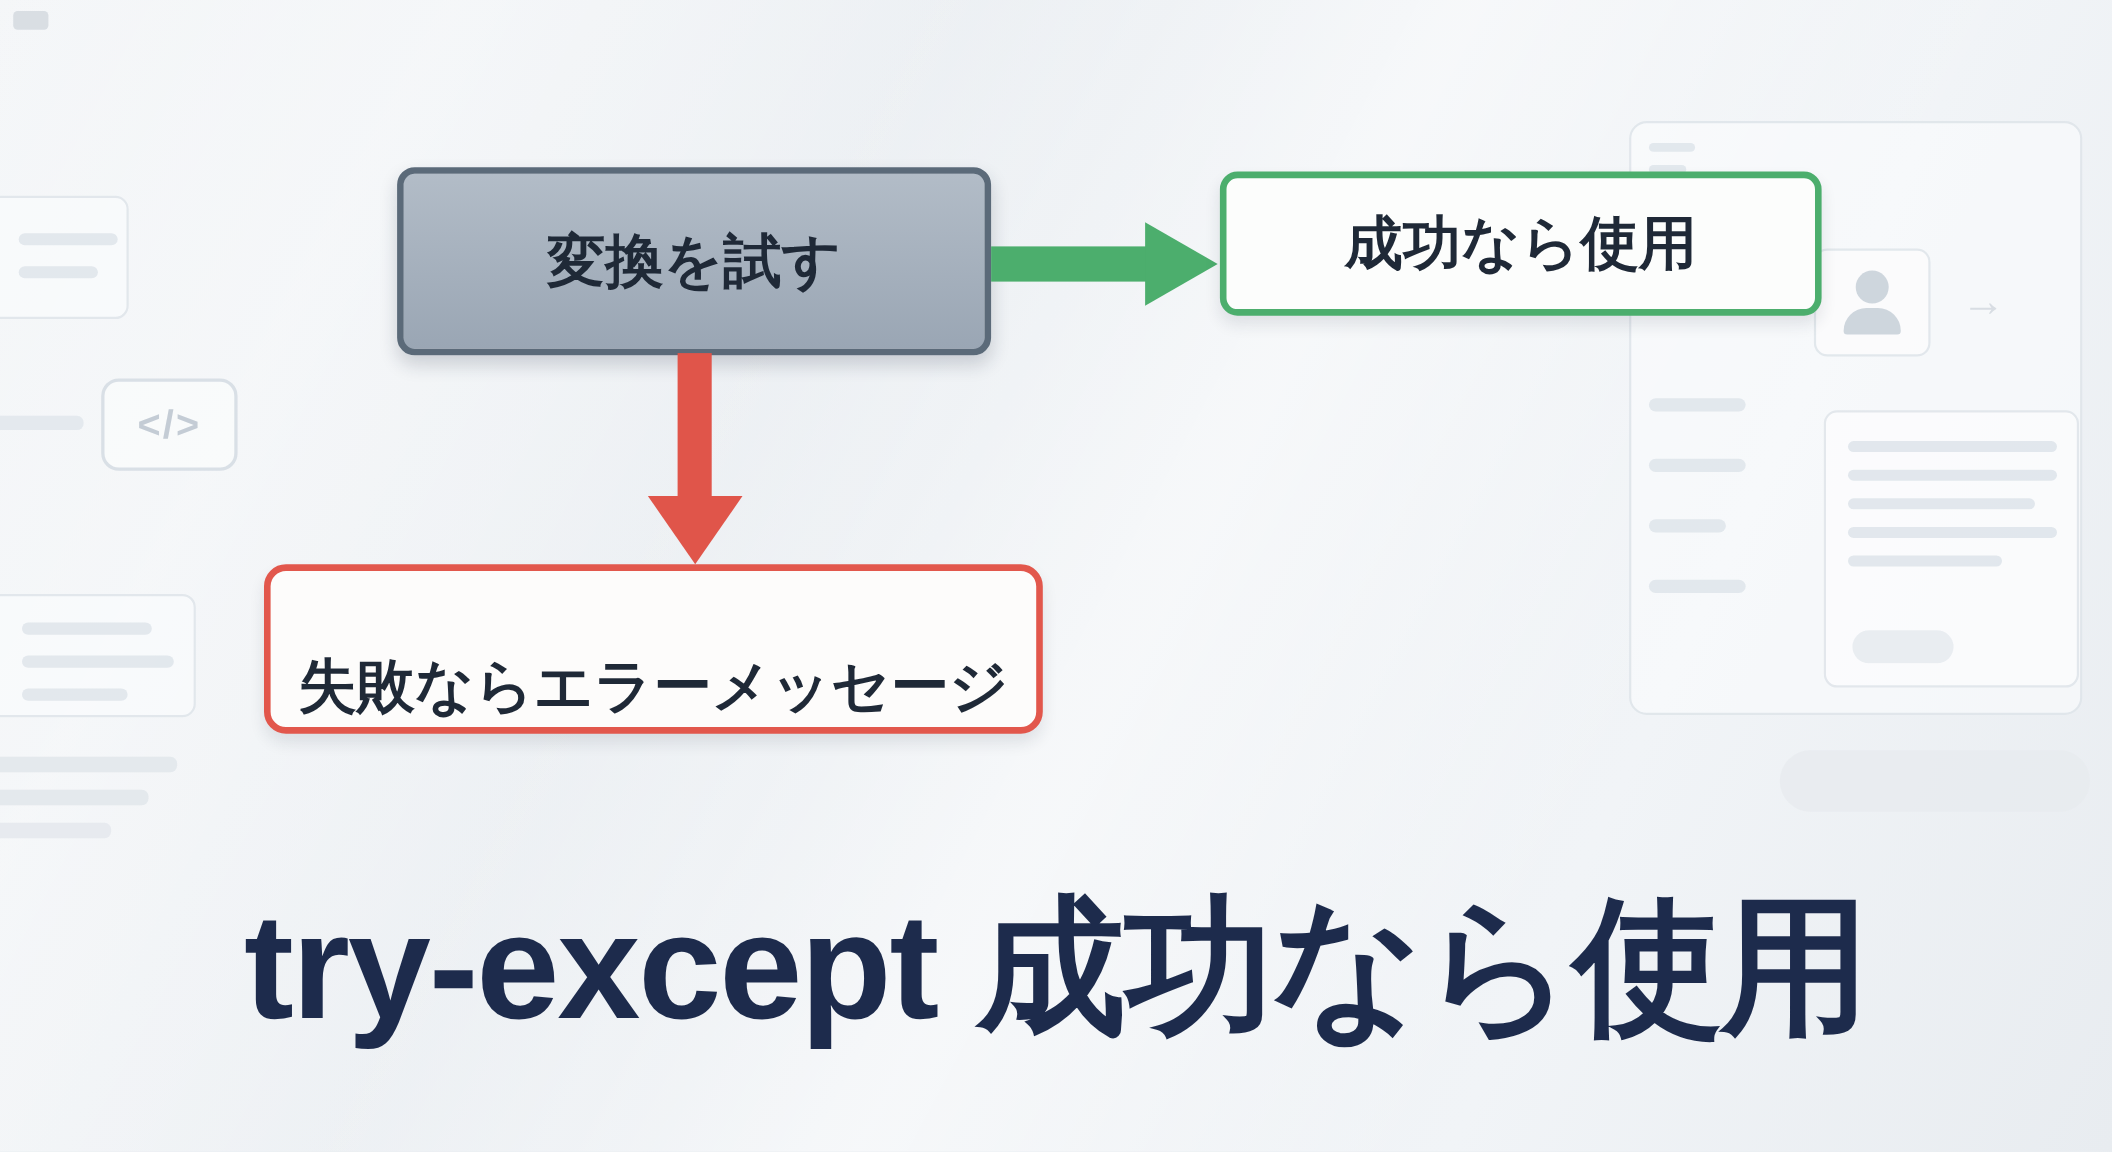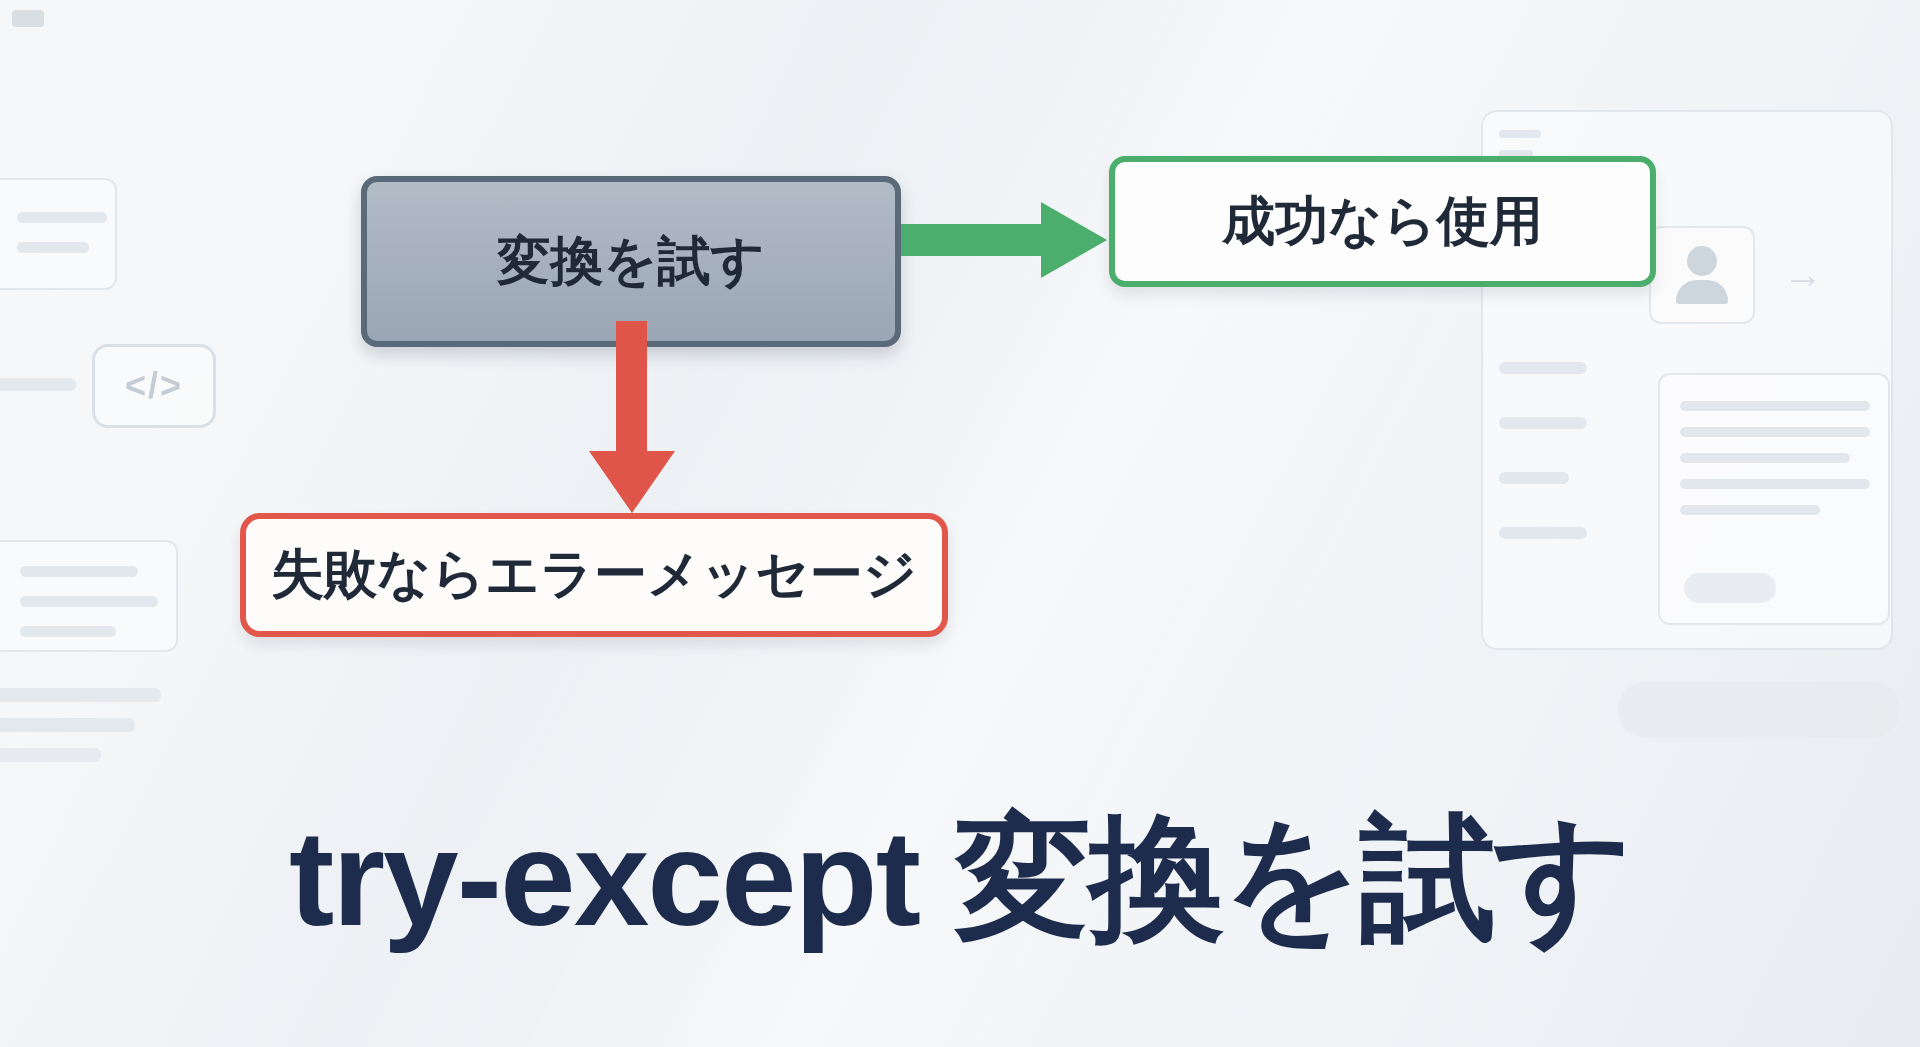--- a/index.html
+++ b/index.html
@@ -66,31 +66,31 @@
   .fbox {
     position:absolute; display:flex; align-items:center; justify-content:center;
     font-weight:bold; font-size:53px; color:var(--box-text,#1f2937);
     border-radius:16px; text-align:center;
   }
   .fbox-try {
     left:361px; top:152px; width:540px; height:171px;
     background:linear-gradient(180deg,var(--try-fill-top,#b2bcc7),var(--try-fill-bottom,#9aa6b4));
     border:6px solid var(--try-border,#5b6a79);
     box-shadow:0 8px 16px rgba(30,41,59,.18);
-    margin-top:24px;
   }
   .fbox-success {
     left:1109px; top:156px; width:547px; height:131px;
     background:#fcfdfc; border:6px solid var(--success-border,#4cae6d);
     box-shadow:0 8px 14px rgba(30,41,59,.10);
   }
   .fbox-failure {
-    left:240px; top:513px; width:708px; height:124px; border-radius:20px;
+    left:240px; top:513px; width:708px; height:154px; border-radius:20px;
     background:#fdfcfb; border:6px solid var(--failure-border,#e2574c);
     box-shadow:0 8px 14px rgba(30,41,59,.10);
+    align-items:flex-end;
   }
 
   .arrow-part { position:absolute; }
   .g-shaft { left:901px; top:224px; width:142px; height:32px; background:var(--green-arrow,#4cae6d); }
   .g-head  {
     left:1041px; top:202px; width:0; height:0;
     border-left:66px solid var(--green-arrow,#4cae6d);
     border-top:38px solid transparent; border-bottom:38px solid transparent;
   }
   .r-shaft { left:616px; top:321px; width:31px; height:132px; background:var(--red-arrow,#e0554a); }
@@ -175,15 +175,15 @@
     <span>成功なら使用</span>
   </div>
 
   <div class="arrow-part r-shaft"></div>
   <div class="arrow-part r-head"></div>
 
   <div class="fbox fbox-failure">
     <span>失敗ならエラーメッセージ</span>
   </div>
 
-  <div class="page-title">try-except 変換を試す</div>
+  <div class="page-title">try-except 成功なら使用</div>
 
 </div>
 
 </body></html>

